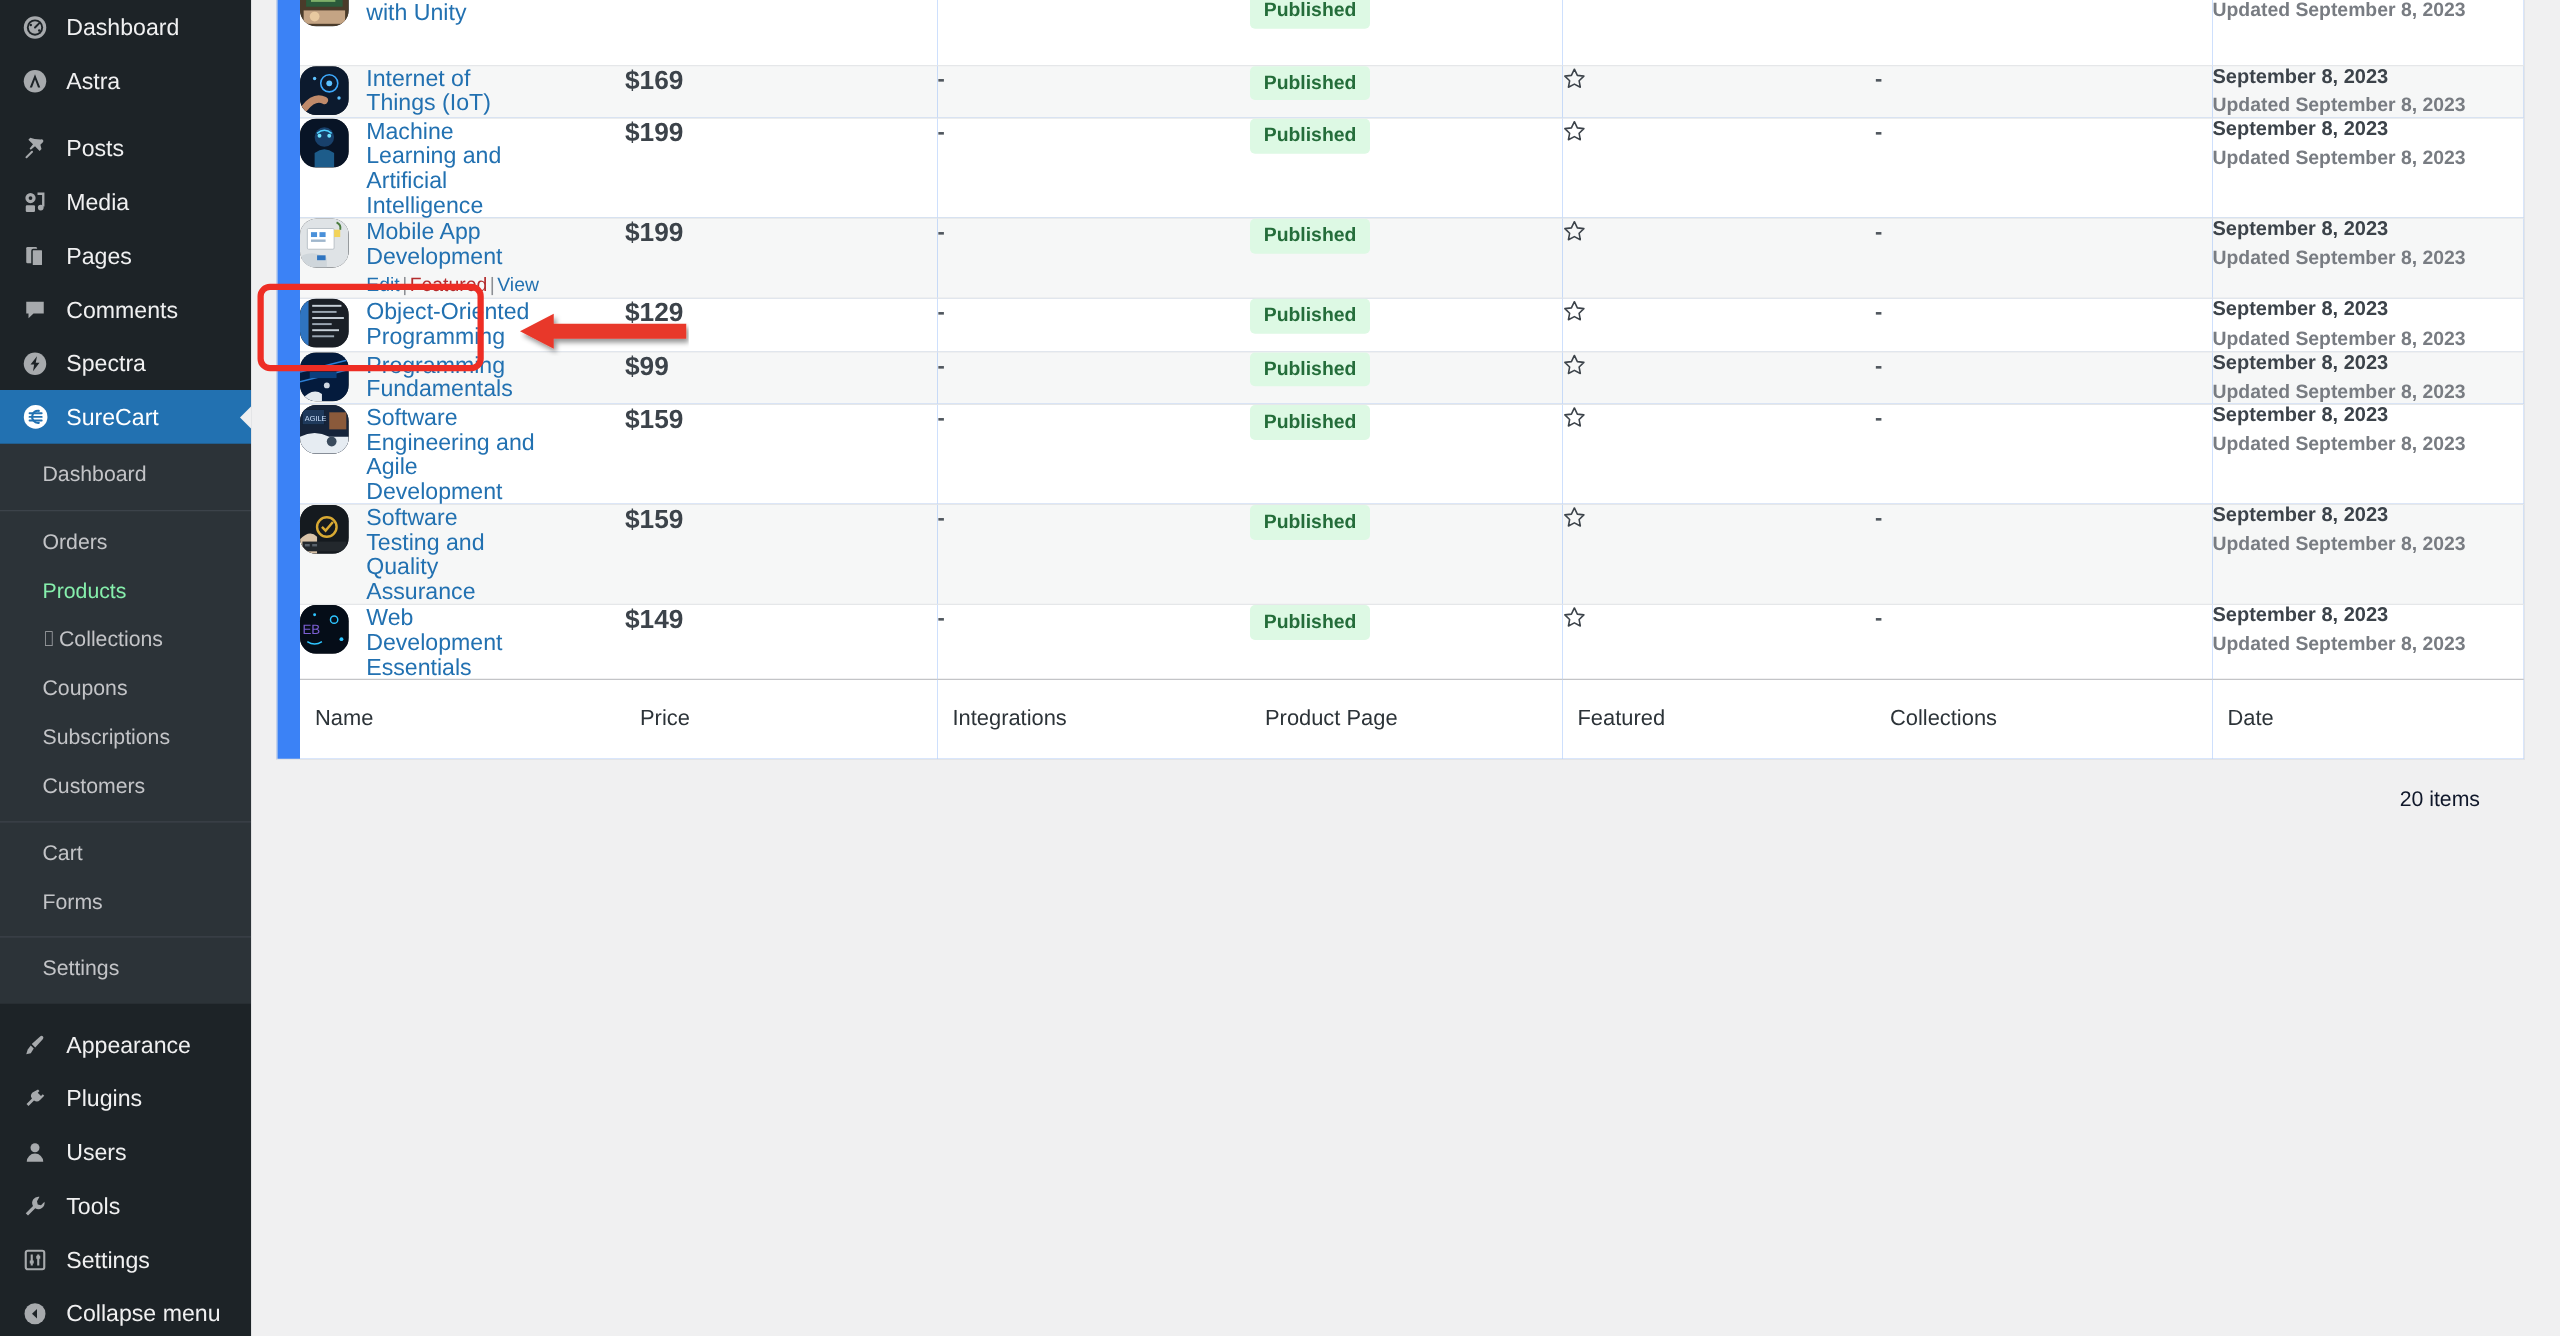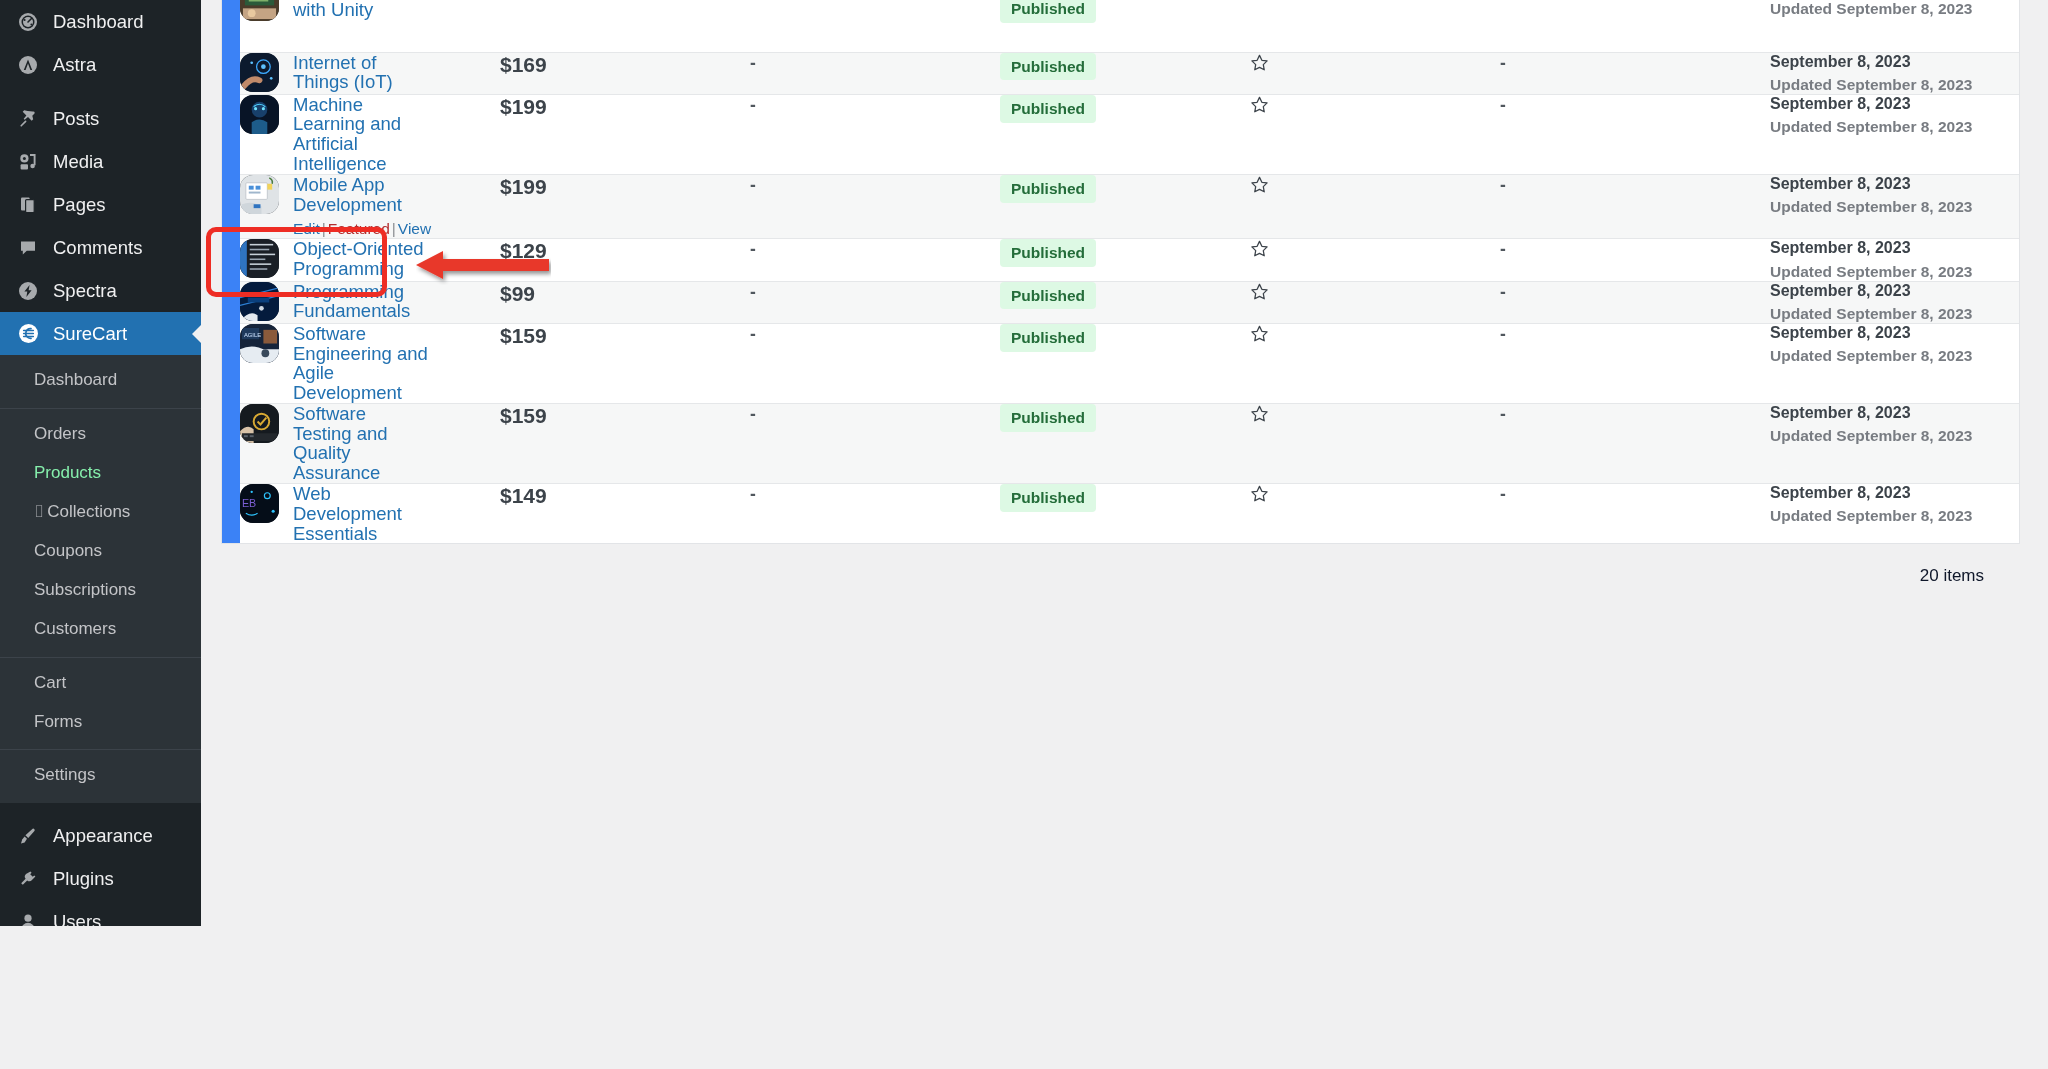--- a/index.html
+++ b/index.html
@@ -9,21 +9,21 @@
     overflow: hidden;
     font-family: "Liberation Sans", sans-serif;
     background: #f0f0f1;
   }
   body { display: flex; }
 
   
   #sidebar {
     width: 201px;
     min-width: 201px;
-    height: 926px;
+    height: 1069px;
     background: #1d2327;
     color: #f0f0f1;
     position: relative;
     overflow: hidden;
   }
   .menu-item {
     display: flex;
     align-items: center;
     height: 43px;
     padding-left: 14px;
@@ -691,20 +691,29 @@
             <td class="cell-pad"><span class="star"><svg width="19" height="19" viewBox="0 0 24 24" fill="none" stroke="#3c434a" stroke-width="1.6" stroke-linejoin="round">
                     <polygon points="12,3 15,9.2 21.6,10 16.8,14.7 18,21.2 12,18.1 6,21.2 7.2,14.7 2.4,10 9,9.2"></polygon>
                   </svg></span></td>
             <td class="cell-pad"><span class="dash">-</span></td>
             <td class="cell-pad">
               <div class="date-main">September 8, 2023</div>
               <div class="date-sub">Updated September 8, 2023</div>
             </td>
           </tr>
 
+          <tr class="foot-head">
+            <td>Name</td>
+            <td>Price</td>
+            <td>Integrations</td>
+            <td>Product Page</td>
+            <td>Featured</td>
+            <td>Collections</td>
+            <td>Date</td>
+          </tr>
 
         </tbody>
       </table>
     </div>
 
     <div class="items-count">20 items</div>
   </div>
 
   <div id="annot-box"></div>
 

